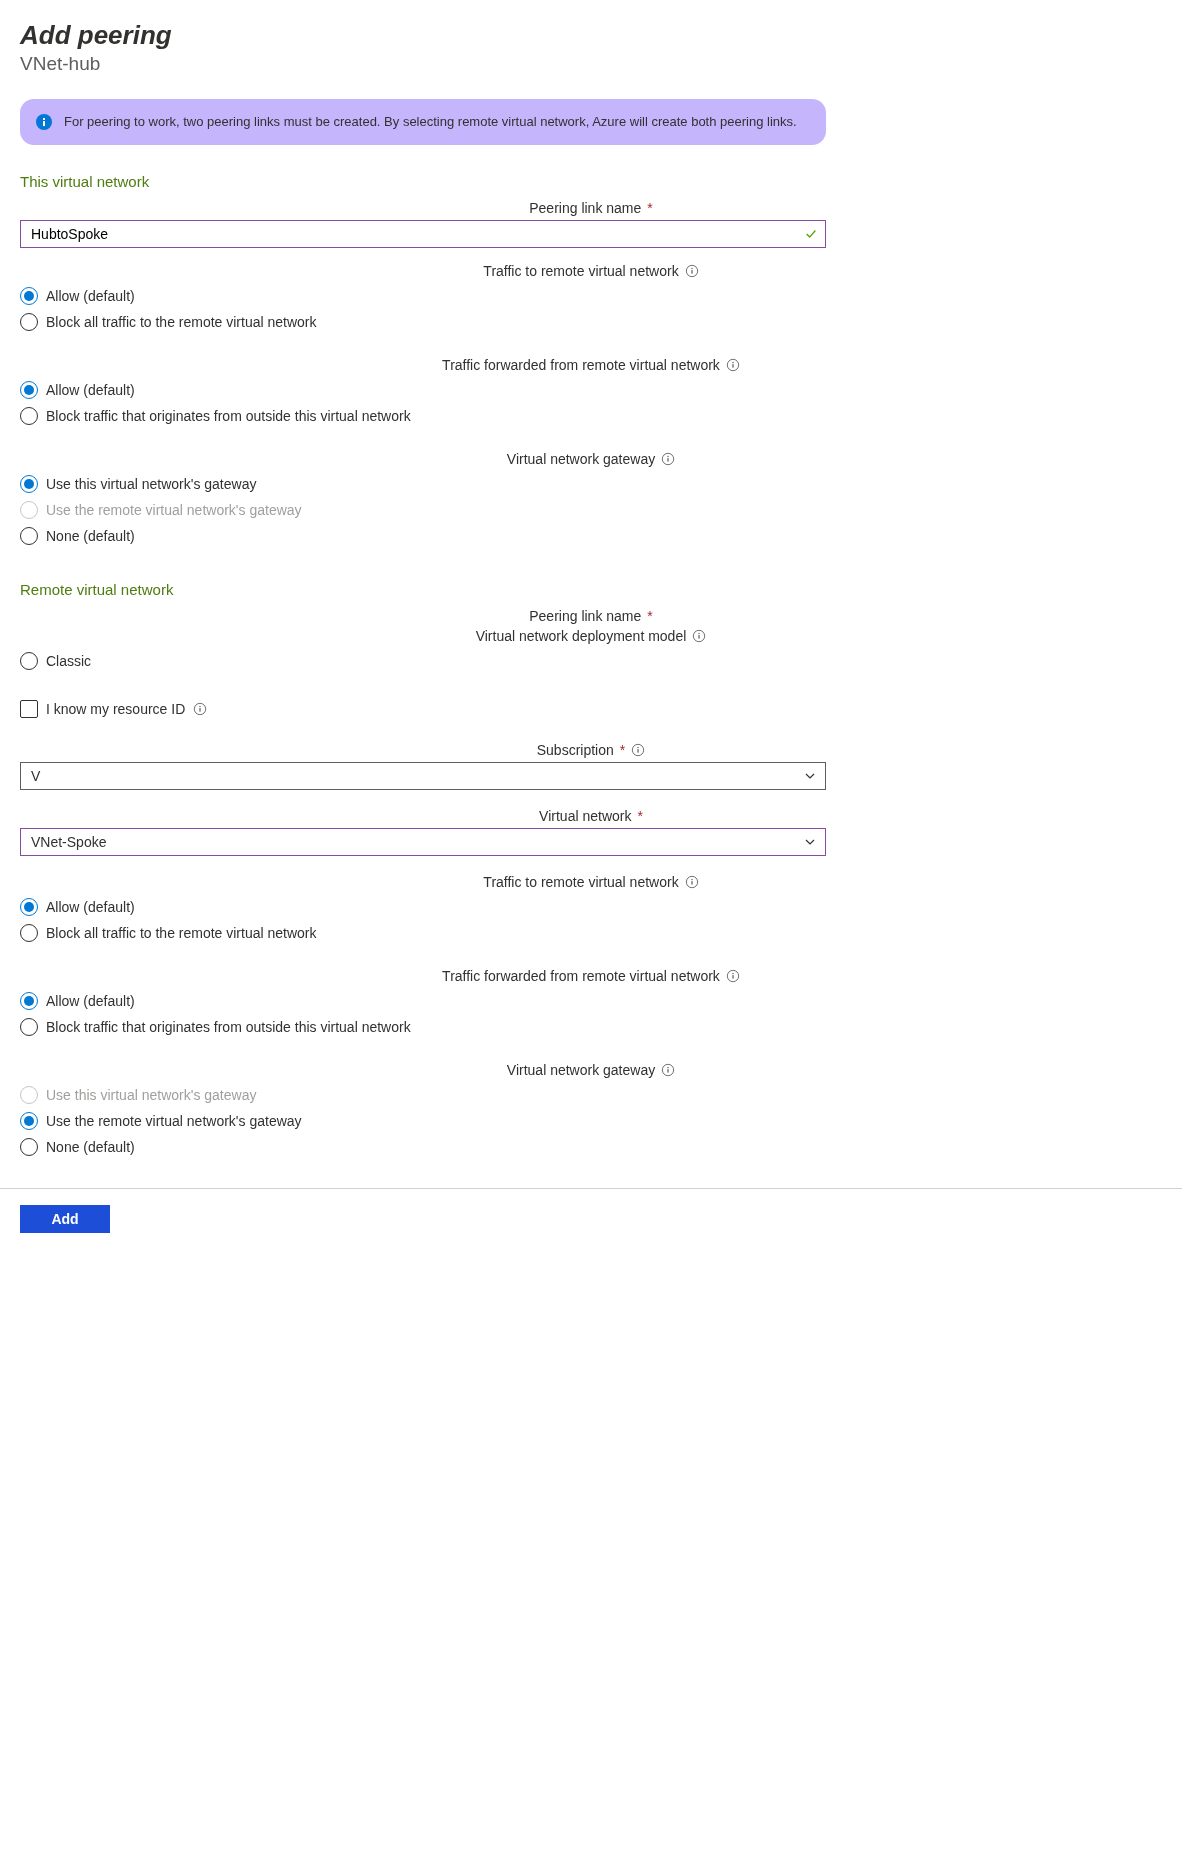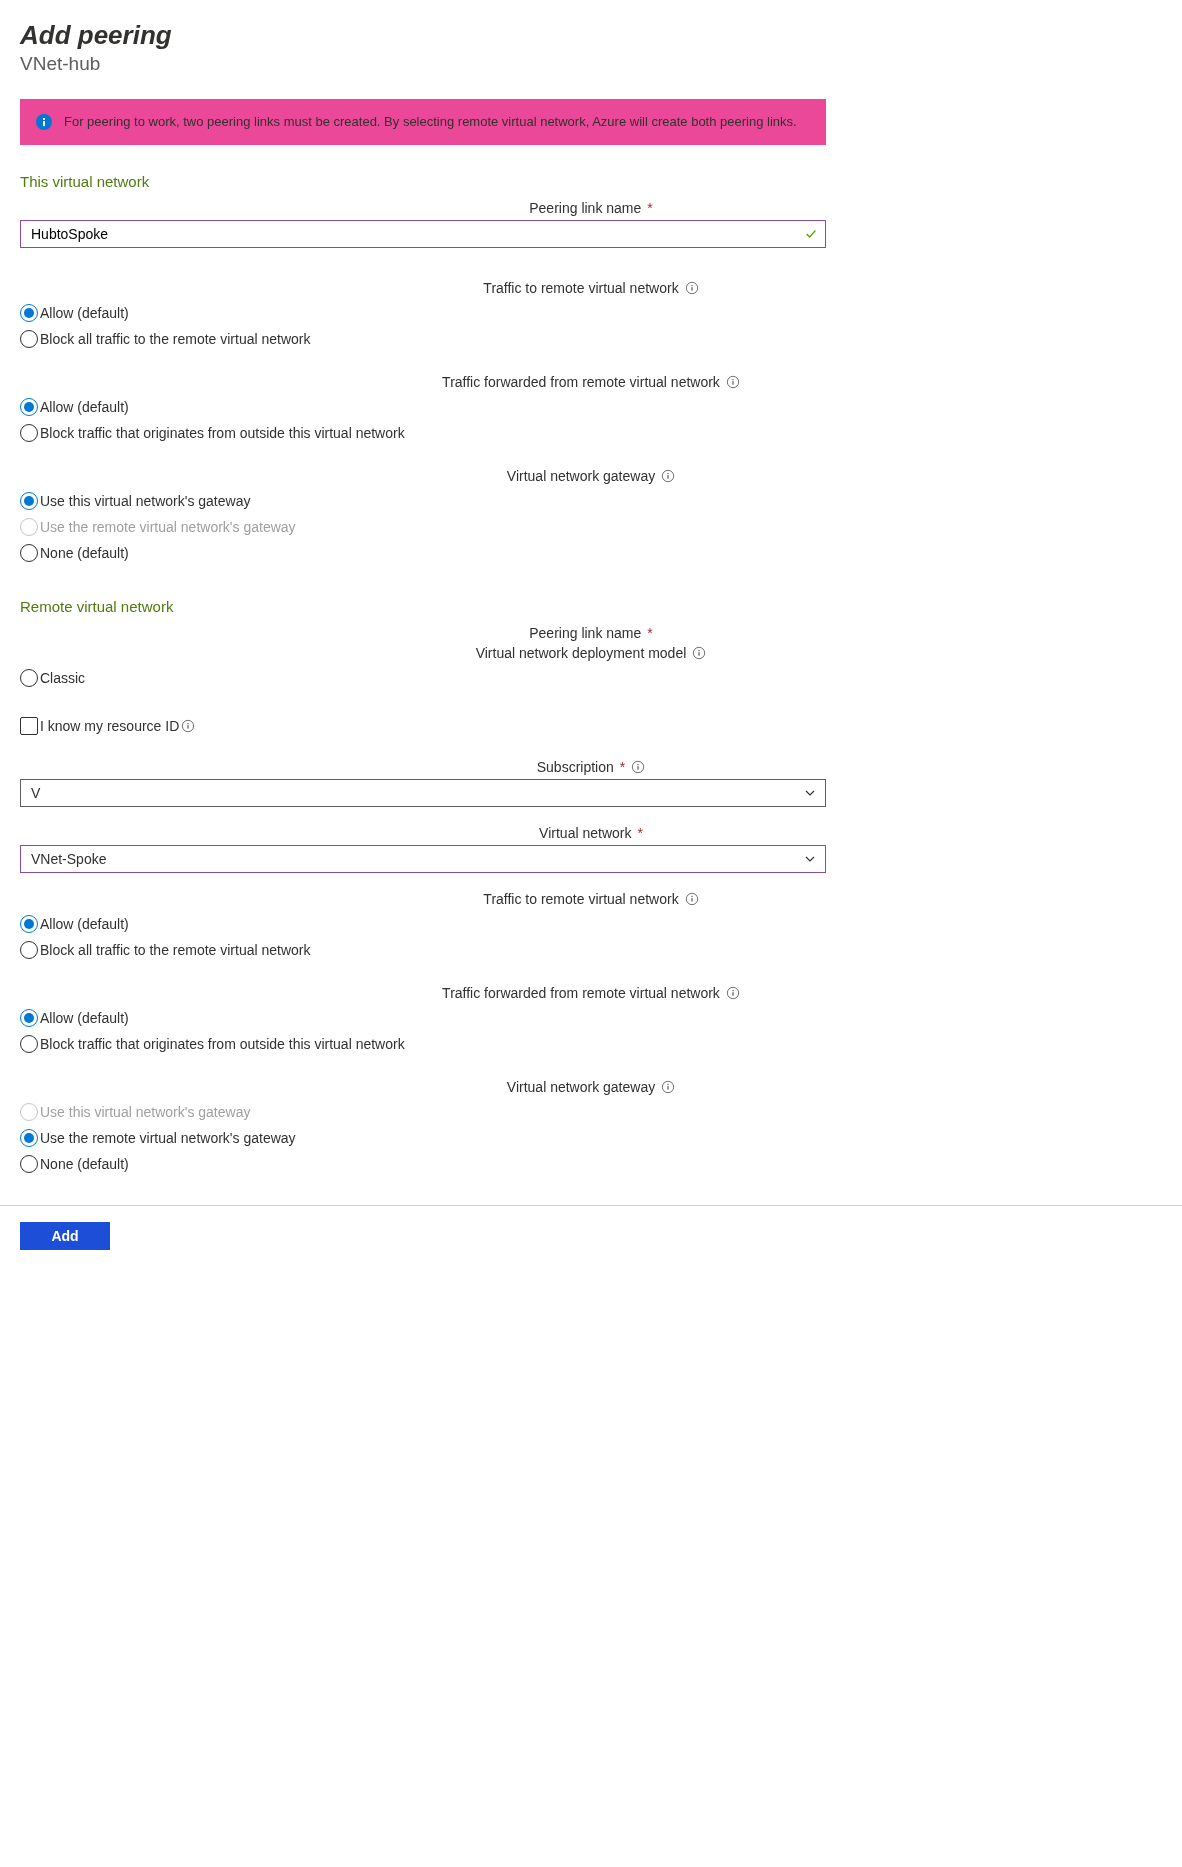--- a/index.html
+++ b/index.html
@@ -17,27 +17,28 @@
     margin: 0 0 2px 0;
     color: #323130;
     font-style: italic;
   }
   .subtitle {
     font-size: 19px;
     color: #605e5c;
     margin-bottom: 24px;
   }
   .info-banner {
-    background: #ec4899;
+    background: #c4b5fd;
     padding: 14px 16px;
     display: flex;
     gap: 12px;
     align-items: flex-start;
     max-width: 806px;
     margin-bottom: 28px;
+    border-radius: 14px;
   }
   .info-banner svg { flex: 0 0 auto; margin-top: 1px; }
   .info-banner .msg { font-size: 13px; color: #323130; line-height: 1.4; }
   .section-header {
     font-size: 15px;
     font-weight: 400;
     color: #4d7c0f;
     margin: 0 0 10px 0;
   }
   .field-label {
@@ -48,41 +49,41 @@
     align-items: center;
     gap: 6px;
     justify-content: center;
   }
   .req { color: #a4262c; }
   .info-icon {
     width: 14px;
     height: 14px;
     flex: 0 0 auto;
   }
-  .text-input-wrap { position: relative; max-width: 806px; margin-bottom: 32px; }
+  .text-input-wrap { position: relative; max-width: 806px; margin-bottom: 15px; }
   .text-input {
     width: 100%;
     padding: 6px 30px 6px 10px;
     border: 1px solid #8a4a9e;
     font-size: 14px;
     font-family: inherit;
     outline: none;
     height: 28px;
   }
   .check-mark {
     position: absolute;
     right: 8px;
     top: 50%;
     transform: translateY(-50%);
   }
   .radio-group { margin-bottom: 22px; }
   .radio-row, .check-row {
     display: flex;
     align-items: center;
-    gap: 2px;
+    gap: 8px;
     padding: 4px 0;
     cursor: pointer;
   }
   .radio-row.disabled { cursor: default; }
   .radio {
     width: 18px;
     height: 18px;
     border: 1px solid #323130;
     border-radius: 50%;
     position: relative;

